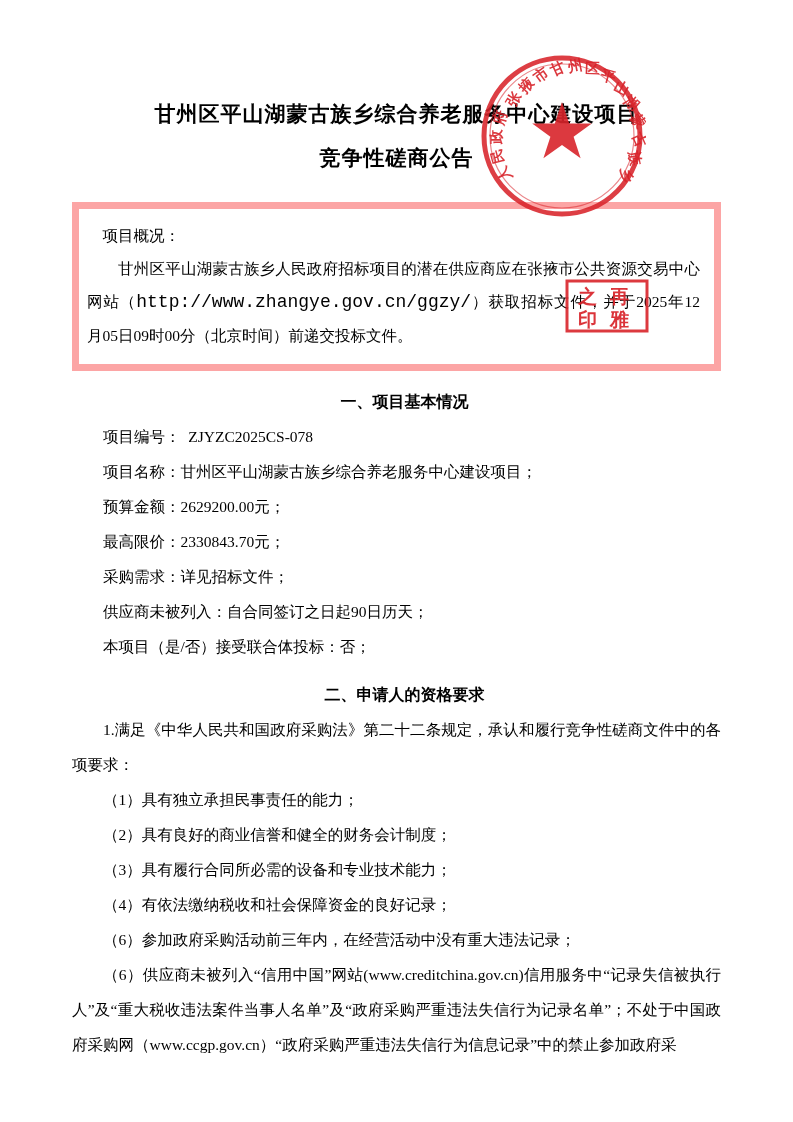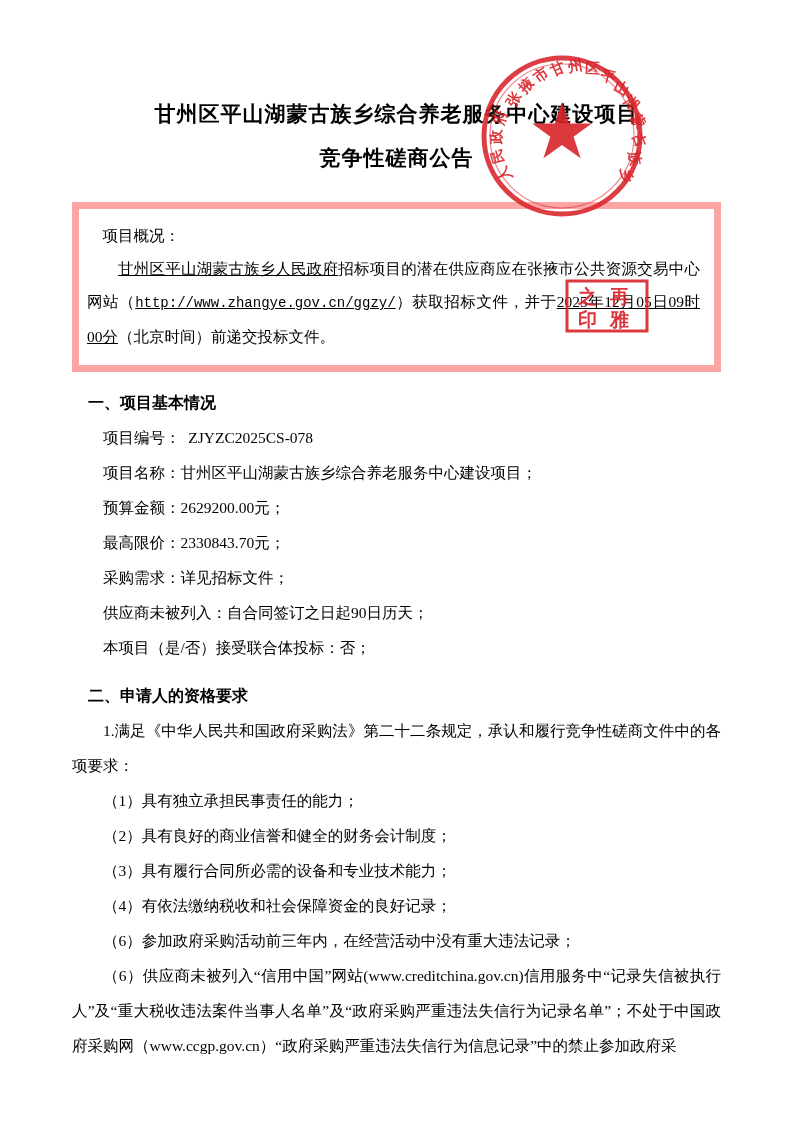--- a/index.html
+++ b/index.html
@@ -45,33 +45,33 @@
     line-height: 33px;
     text-align: justify;
   }
   .ov-indent {
     text-indent: 2em;
   }
   .ov-first {
     text-indent: 1em;
   }
   .u {
-    text-decoration: underline;
     margin-top: 36px;
   }
   .mono {
     font-family: "Liberation Mono", "DejaVu Sans Mono", monospace;
-    font-size: 14px;
+    font-size: 18px;
   }
   h2.section {
     font-size: 16px;
     font-weight: bold;
     margin: 14px 0 0 0;
     text-indent: 1em;
     line-height: 34px;
+    text-align: center;
   }
   p.body {
     font-size: 15.5px;
     line-height: 35px;
     margin: 0;
     text-indent: 2em;
     text-align: justify;
   }
   .num {
     font-family: "Liberation Serif", serif;

